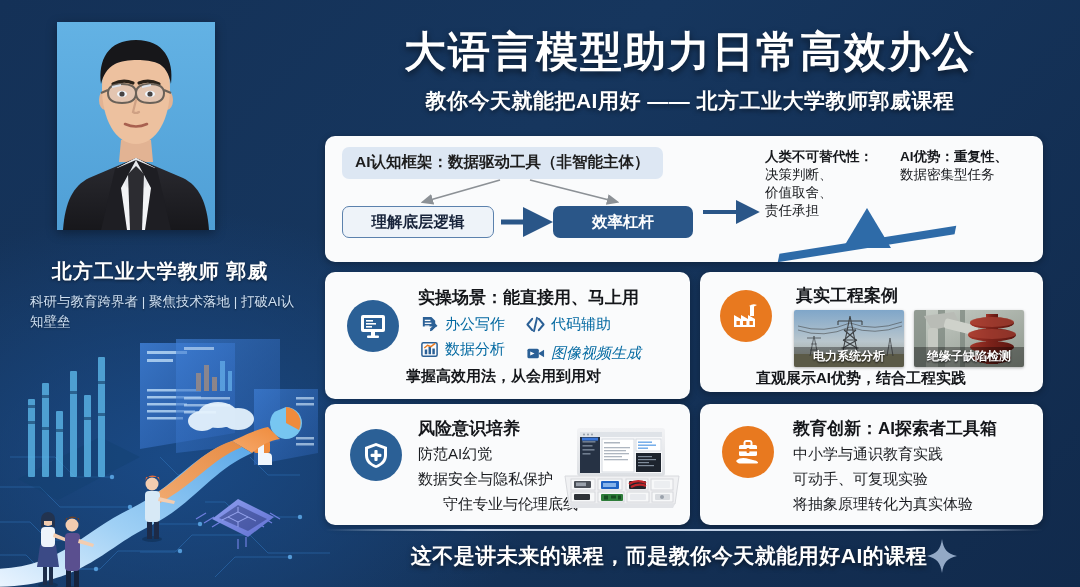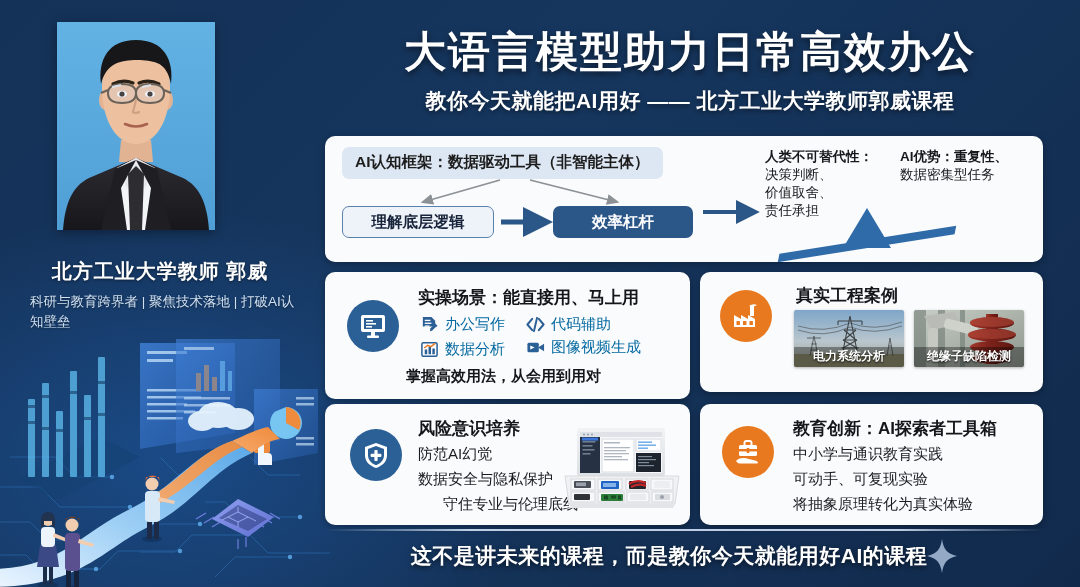--- a/index.html
+++ b/index.html
@@ -516,21 +516,21 @@
       <svg class="gi" viewBox="0 0 20 20">
         <rect x="2" y="3" width="16" height="14" rx="1.5" fill="none" stroke="#2b6096" stroke-width="1.6"></rect>
         <rect x="5" y="10" width="2.6" height="5" fill="#2b6096"></rect>
         <rect x="9" y="7" width="2.6" height="8" fill="#2b6096"></rect>
         <rect x="13" y="9" width="2.6" height="6" fill="#2b6096"></rect>
         <path d="M4.5 8.5 L8 5.5 L11.5 7 L16 3.5" stroke="#e8791f" stroke-width="1.5" fill="none"></path>
       </svg>
       <span>数据分析</span>
     </div>
 
-    <div class="feat" style="left:201px; top:66px;">
+    <div class="feat" style="left:201px; top:72px;font-style:italic;">
       <svg class="gi" viewBox="0 0 20 20">
         <rect x="1.5" y="5" width="12" height="10" rx="1.6" fill="#2b6096"></rect>
         <path d="M13.5 9.5 L19 6 L19 14 L13.5 10.5 Z" fill="#2b6096"></path>
         <path d="M4.5 8 L9 10 L4.5 12 Z" fill="#ffffff"></path>
       </svg>
       <span>图像视频生成</span>
     </div>
 
     <div class="card-foot" style="left:81px; top:95px;">掌握高效用法，从会用到用对</div>
   </div>
@@ -617,20 +617,21 @@
           <ellipse cx="20" cy="21" rx="24" ry="6.5" fill="url(#insg)"></ellipse>
           <ellipse cx="20" cy="33" rx="22" ry="6" fill="url(#insg)"></ellipse>
           <ellipse cx="20" cy="44" rx="19" ry="5.5" fill="url(#insg)"></ellipse>
           <ellipse cx="20" cy="8" rx="22" ry="5" fill="#b2493a" opacity=".6"></ellipse>
           <ellipse cx="20" cy="20" rx="24" ry="5" fill="#b2493a" opacity=".55"></ellipse>
         </g>
       </svg>
       <div class="cap">绝缘子缺陷检测</div>
     </div>
 
+    <div class="card-foot" style="left:56px; top:97px;">直观展示AI优势，结合工程实践</div>
   </div>
 
   <div class="card" id="card-risk">
     <div class="badge blue" style="left:25px; top:25px;">
       <svg width="30" height="30" viewBox="0 0 30 30">
         <path d="M15 3 L26 7 L26 15 C26 22 21 26 15 28 C9 26 4 22 4 15 L4 7 Z" fill="#ffffff"></path>
         <path d="M15 6 L23 9 L23 15 C23 20.5 19.2 23.6 15 25.2 C10.8 23.6 7 20.5 7 15 L7 9 Z" fill="#2b6096"></path>
         <g fill="#ffffff">
           <rect x="13.4" y="10" width="3.2" height="11" rx="1"></rect>
           <rect x="9.6" y="13.8" width="10.8" height="3.2" rx="1"></rect>

